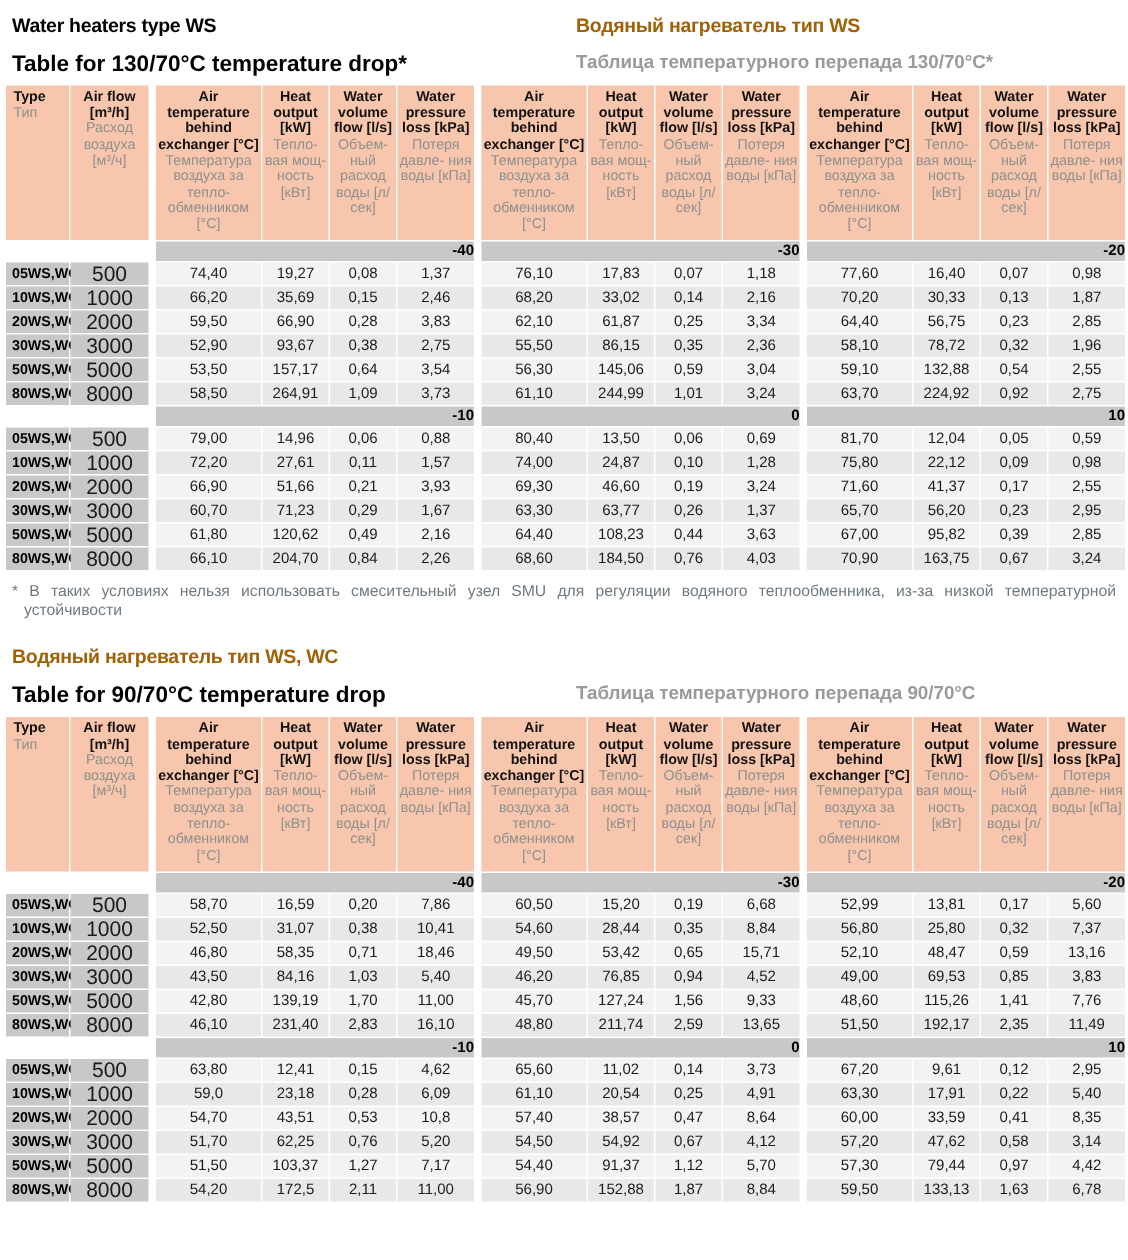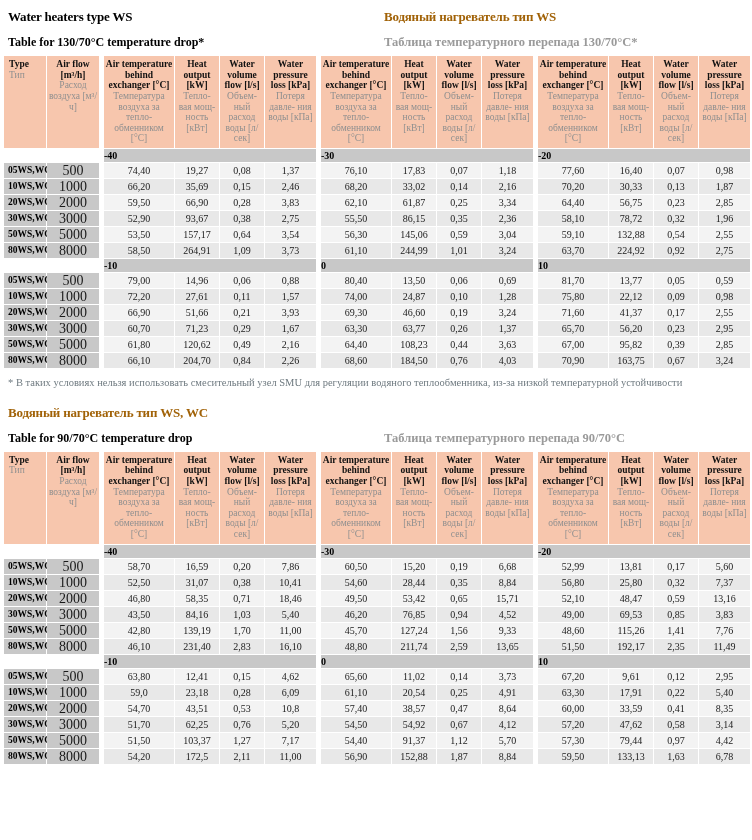--- a/index.html
+++ b/index.html
@@ -1,42 +1,42 @@
 <!DOCTYPE html>
 <html style="--pink: #f7c6ad; --band: #c8c8c8; --rowa: #f3f3f3; --rowb: #e8e8e8; --ru: #8f8f8f;"><head>
 <meta charset="utf-8">
 <style>
   :root{
     --pink:#f7c6ad; --band:#c8c8c8; --rowa:#f3f3f3; --rowb:#e8e8e8; --ru:#8f8f8f; --ink:#111111;
   }
   *{box-sizing:border-box;margin:0;padding:0;}
   body{background:#ffffff;font-family:"Liberation Sans","DejaVu Sans",sans-serif;}
-  .page{width:752px;height:840px;padding:6px 4px 0 4px;background:#fff;overflow:hidden;font-family:Liberation Serif, serif;}
+  .page{width:752px;height:840px;padding:6px 4px 0 4px;background:#fff;overflow:hidden;}
   .two{display:flex;}
   .two > div:first-child{width:380px;flex:0 0 380px;padding-left:4px;}
   .two > div:last-child{flex:1;}
   .title-en{font-size:13px;font-weight:bold;color:#000;letter-spacing:-0.2px;}
   .title-ru{font-size:13px;font-weight:bold;color:#a16207;letter-spacing:-0.2px;}
-  .sub-en{font-size:12px;font-weight:bold;color:#000;}
+  .sub-en{font-size:15px;font-weight:bold;color:#000;}
   .sub-ru{font-size:12.5px;font-weight:bold;color:#9a9a9a;}
   .title-row{margin-top:3px;}
   .subtitle-row{margin-top:10px;}
   .section-2{margin-top:15px;}
 
   .htable{
     display:grid;
     grid-template-columns:42px 52px 3px 70px 44px 44px 51px 3px 70px 44px 44px 51px 3px 70px 44px 44px 51px;
     gap:1px;
     margin-top:6px;
   }
   .hcell{background:var(--pink);padding:3px 1px 4px 1px;text-align:center;font-size:9.5px;line-height:1.12;}
   .hcell.type{text-align:left;padding-left:5px;}
   .hen{font-weight:bold;color:var(--ink);}
   .hru{color:var(--ru);}
-  .band{background:var(--band);grid-column:span 4;height:13px;line-height:13px;text-align:left;font-weight:bold;font-size:10px;color:#000;}
+  .band{background:var(--band);grid-column:span 4;height:13px;line-height:13px;text-align:right;font-weight:bold;font-size:10px;color:#000;}
   .bandempty{grid-column:span 2;height:13px;background:#fff;}
   .sp{background:transparent;}
   .tcell{background:var(--band);font-weight:bold;font-size:9.5px;color:#000;padding-left:4px;height:15px;line-height:15px;text-align:left;}
   .fcell{background:var(--band);font-size:14px;color:#1a1a1a;text-align:center;height:15px;line-height:15px;}
   .vcell{background:var(--rowa);font-size:10px;color:#1a1a1a;text-align:center;height:15px;line-height:15px;}
   .vcell.dk{background:var(--rowb);}
 
   .footnotes{display:flex;margin-top:8px;}
   .fn{font-size:10.5px;line-height:1.3;text-indent:-8px;padding-left:12px;text-align:justify;}
   .fn-en{width:380px;flex:0 0 380px;color:#000;padding-right:18px;}
@@ -239,21 +239,21 @@
         <div class="vcell">14,96</div>
         <div class="vcell">0,06</div>
         <div class="vcell">0,88</div>
         <div class="sp"></div>
         <div class="vcell">80,40</div>
         <div class="vcell">13,50</div>
         <div class="vcell">0,06</div>
         <div class="vcell">0,69</div>
         <div class="sp"></div>
         <div class="vcell">81,70</div>
-        <div class="vcell">13,77</div>
+        <div class="vcell">12,04</div>
         <div class="vcell">0,05</div>
         <div class="vcell">0,59</div>
         <div class="tcell">10WS,WC</div>
         <div class="fcell">1000</div>
         <div class="sp"></div>
         <div class="vcell dk">72,20</div>
         <div class="vcell dk">27,61</div>
         <div class="vcell dk">0,11</div>
         <div class="vcell dk">1,57</div>
         <div class="sp"></div>

